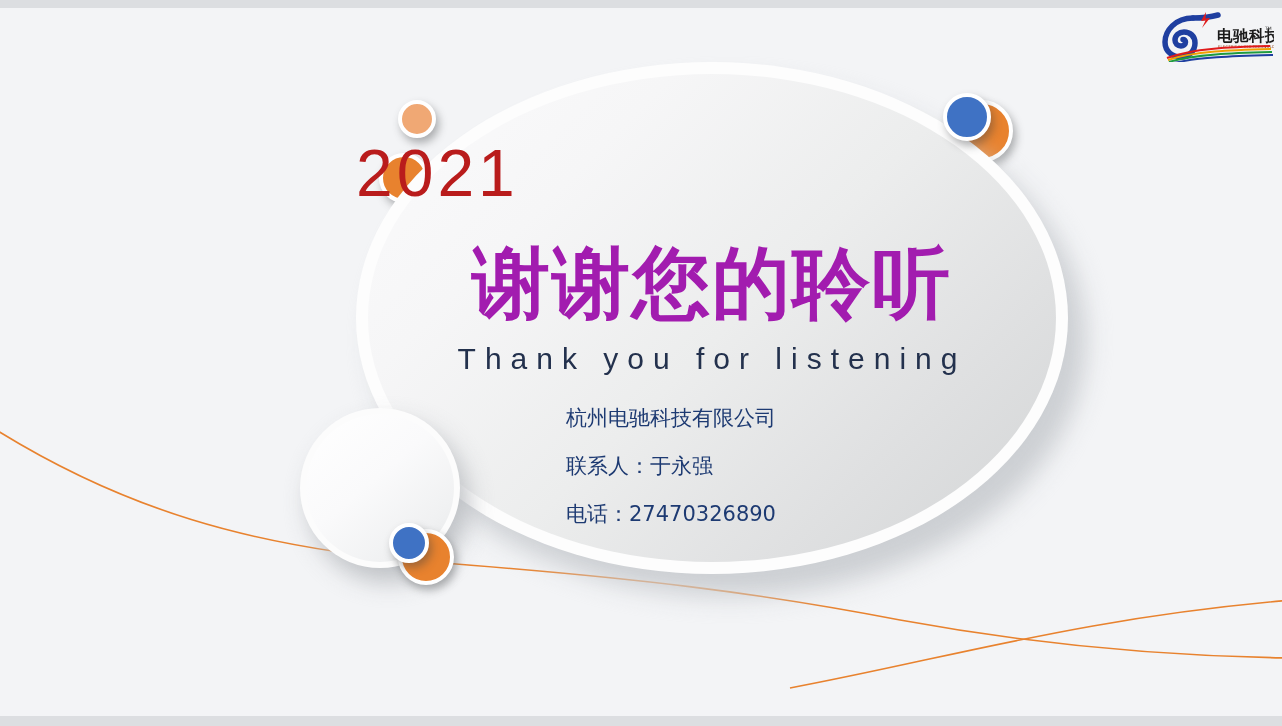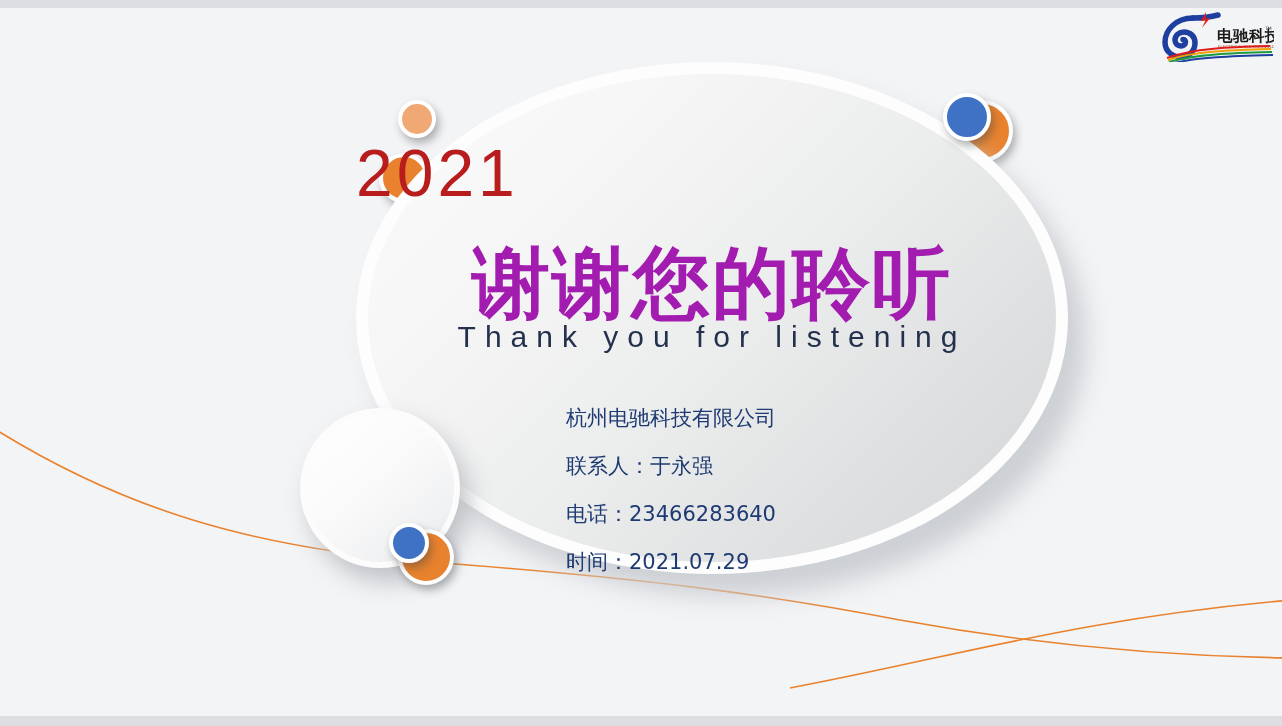--- a/index.html
+++ b/index.html
@@ -109,21 +109,21 @@
     text-align:center;
     font-size:78px;
     font-weight:700;
     letter-spacing:2px;
     color:#a21caf;
     line-height:1;
     font-family:"DejaVu Sans","Liberation Sans",sans-serif;
   }
   .headline-en{
     position:absolute;
-    left:0;top:260px;width:712px;
+    left:0;top:282px;width:712px;
     text-align:center;
     font-size:30px;
     font-weight:400;
     letter-spacing:9px;
     color:#23314d;
     line-height:1;
     white-space:nowrap;
   }
   .contact{
     position:absolute;
@@ -183,22 +183,21 @@
 
       <div class="year">2021</div>
 
       <div class="headline-cn">谢谢您的聆听</div>
 
       <div class="headline-en">Thank you for listening</div>
 
       <div class="contact">
         <div class="contact-line">杭州电驰科技有限公司</div>
         <div class="contact-line">联系人：于永强</div>
-        <div class="contact-line">电话：23466283640</div>
-        <div class="contact-line">时间：2021.07.29</div>
+        <div class="contact-line">电话：27470326890</div>
       </div>
 
     </div>
 
     <svg class="logo" viewBox="0 0 232 104">
 
       <path d="M70 16 C34 16 14 42 14 64 C14 84 30 94 46 94 C62 94 74 82 74 66 C74 52 64 44 52 44
                C42 44 34 51 34 60 C34 67 39 72 46 72 C51 72 55 69 55 64 C55 61 53 59 50 59" fill="none" stroke="#1f3fa0" stroke-width="11" stroke-linecap="round"></path>
       <path d="M70 16 C92 16 106 14 120 10" fill="none" stroke="#1f3fa0" stroke-width="11" stroke-linecap="round"></path>
 

